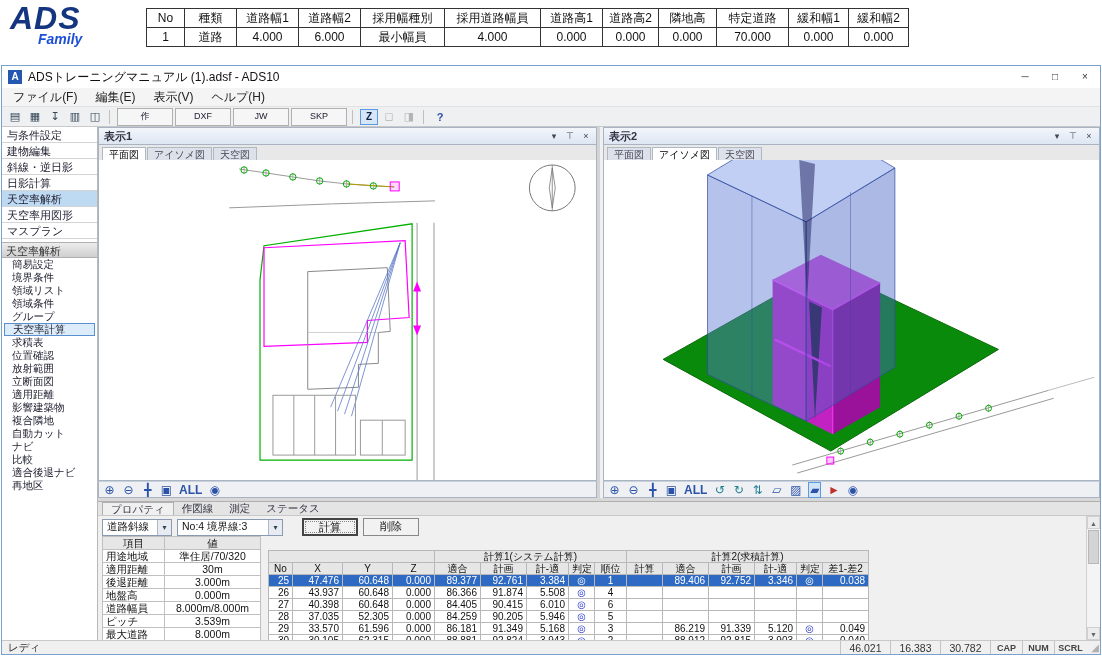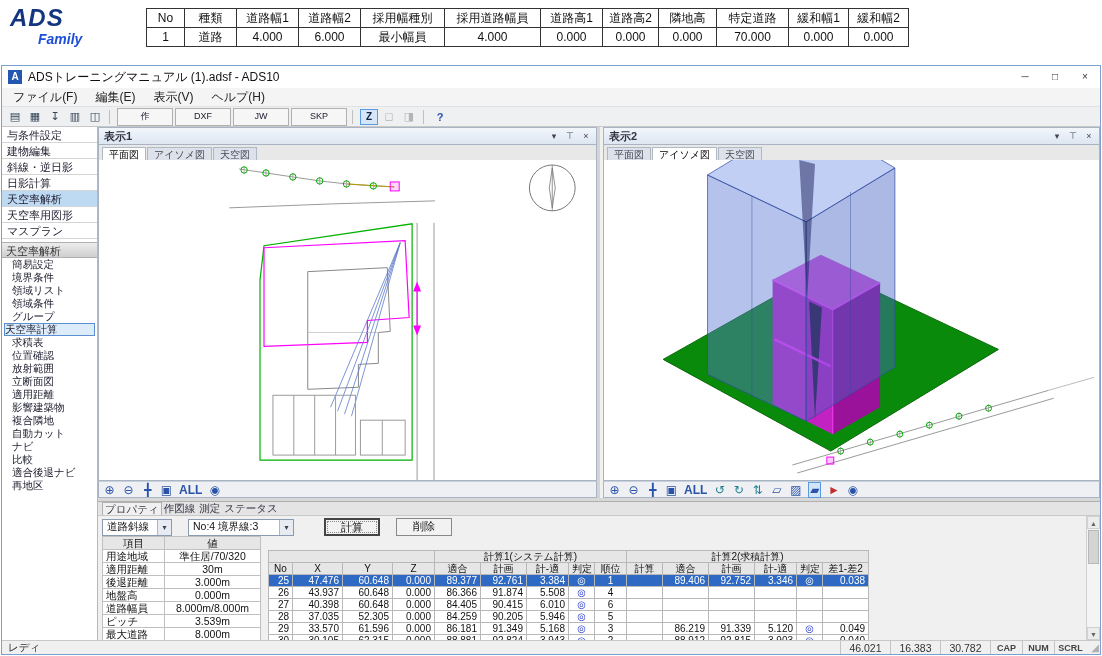--- a/index.html
+++ b/index.html
@@ -7,21 +7,21 @@
   body {
     width:1102px; height:656px; background:#fff; overflow:hidden;
     font-family:"Liberation Sans","DejaVu Sans",sans-serif; font-size:12px; color:#111;
     cursor:default; -webkit-user-select:none; user-select:none;
   }
   .screen { position:relative; width:1102px; height:656px; }
 
   
   .top-strip { position:absolute; left:0; top:0; width:1102px; height:64px; background:#fff; }
   .logo { position:absolute; left:10px; top:2px; }
-  .logo-ads { font-style:italic; font-weight:bold; font-size:24px; line-height:32px; color:#14357f; letter-spacing:1px; }
+  .logo-ads { font-style:italic; font-weight:bold; font-size:32px; line-height:32px; color:#14357f; letter-spacing:1px; }
   .logo-family { font-style:italic; font-weight:bold; font-size:14px; color:#1d4ed8; padding-left:28px; margin-top:-3px; }
   .top-table { position:absolute; left:146px; top:8px; border-collapse:collapse; background:#fff; table-layout:fixed; }
   .top-table th, .top-table td { border:1px solid #333; height:19px; padding:0 4px; text-align:center; font-size:12px; font-weight:normal; white-space:nowrap; overflow:hidden; }
 
   
   .window { position:absolute; left:1px; top:65px; width:1100px; height:590px; border:1px solid #7aa0cc; background:#f0f0f0; }
   .titlebar { height:22px; background:#fff; display:flex; align-items:center; padding-left:6px; }
   .app-icon { width:14px; height:14px; background:#2458b0; color:#fff; font-size:10px; line-height:14px; text-align:center; margin-right:6px; font-weight:bold; }
   .title-text { font-size:12px; color:#111; white-space:nowrap; }
   .win-controls { margin-left:auto; display:flex; height:22px; }
@@ -40,21 +40,21 @@
   .tb-item.help { color:#2a52a8; font-weight:bold; }
 
   .window-body { position:absolute; left:0; top:61px; right:0; bottom:14px; }
 
   
   .sidebar { position:absolute; left:0; top:0; bottom:0; width:96px; background:#fff; border-right:1px solid #b8b8b8; font-size:11px; overflow:hidden; }
   .side-item { height:16px; line-height:16px; padding-left:5px; border-bottom:1px solid #d4d4d4; color:#223; white-space:nowrap; overflow:hidden; }
   .side-item.selected { background:#bed9f2; }
   .side-section { height:16px; line-height:16px; padding-left:4px; margin-top:3px; background:linear-gradient(#ececec,#cfcfcf); border-top:1px solid #b0b0b0; border-bottom:1px solid #b0b0b0; color:#333; }
   .side-sub { height:13px; line-height:13px; padding-left:10px; font-size:10.5px; color:#223; white-space:nowrap; overflow:hidden; }
-  .side-sub.selected { margin:0 2px; padding-left:0; border:1px solid #5a8fd0; background:#dcecfa; height:13px; line-height:11px; }
+  .side-sub.selected { margin:0 2px; padding-left:8px; border:1px solid #5a8fd0; background:#dcecfa; height:13px; line-height:11px; }
 
   
   .views { position:absolute; left:96px; top:0; right:0; height:371px; }
   .view { position:absolute; top:0; height:100%; }
   .view1 { left:0; width:502px; border-right:3px solid #d4d4d4; }
   .view2 { left:505px; right:0; }
   .pane-header { height:17px; background:linear-gradient(#f2f6fb,#dde6f2); border:1px solid #a8b4c4; display:flex; align-items:center; padding:8px 5px; font-size:11px; font-weight:bold; color:#334; }
   .pane-icons { margin-left:auto; display:flex; gap:6px; font-size:9px; color:#445; font-weight:normal; }
   .pane-ic { width:10px; text-align:center; }
   .tab-row { height:16px; background:#e8e8e8; border-left:1px solid #a8b4c4; border-right:1px solid #a8b4c4; display:flex; align-items:flex-end; padding-left:3px; gap:1px; }
@@ -67,23 +67,23 @@
   .ct-item.all { font-size:12px; font-weight:bold; letter-spacing:0; color:#2a52a8; }
   .ct-item.teal { color:#1f7f8f; }
   .ct-item.red { color:#c03030; }
   .ct-item.selected { border:1px solid #5a9ae0; background:#d2e4f8; }
 
   .h-splitter { position:absolute; left:96px; right:0; top:371px; height:3px; background:#d8d8d8; cursor:row-resize; }
 
   
   .bottom-panel { position:absolute; left:96px; right:0; top:374px; bottom:0; background:#f0f0f0; border-top:1px solid #b0b0b0; overflow:hidden; }
   .panel-tabs { height:14px; display:flex; padding-left:4px; background:#e4e4e4; border-bottom:1px solid #c8c8c8; font-size:10.5px; color:#334; }
-  .ptab { padding:0 2px; line-height:13px; }
+  .ptab { padding:0 8px; line-height:13px; }
   .ptab.selected { background:#f0f0f0; border:1px solid #b0b0b0; border-bottom:none; }
-  .panel-controls { position:absolute; left:4px; top:16px; height:18px; display:flex; align-items:center; gap:16px; }
+  .panel-controls { position:absolute; left:4px; top:16px; height:18px; display:flex; align-items:center; gap:5px; }
   .dropdown { height:17px; background:#fff; border:1px solid #8a9ab0; display:flex; align-items:center; font-size:10.5px; padding-left:4px; }
   .dd1 { width:70px; } .dd2 { width:106px; }
   .dropdown .arrow { margin-left:auto; width:14px; height:15px; background:#e8ecf2; border-left:1px solid #b0b8c8; text-align:center; font-size:8px; line-height:15px; color:#345; }
   .btn { height:18px; min-width:56px; background:#f2f2f2; border:1px solid #888; font-size:11px; text-align:center; line-height:15px; padding:0 6px; }
   .btn-calc { border:2px solid #444; margin-left:14px; outline:1px dotted #888; outline-offset:-4px; }
   .prop-table { position:absolute; left:4px; top:34px; width:158px; border-collapse:collapse; background:#fff; table-layout:fixed; font-size:10.5px; }
   .prop-table th, .prop-table td { border:1px solid #c0c0c0; height:12px; line-height:12px; padding:0 3px; white-space:nowrap; overflow:hidden; font-weight:normal; }
   .prop-table th { background:#e6e6e6; text-align:center; }
   .p-label { text-align:left; }
   .p-value { text-align:center; }

